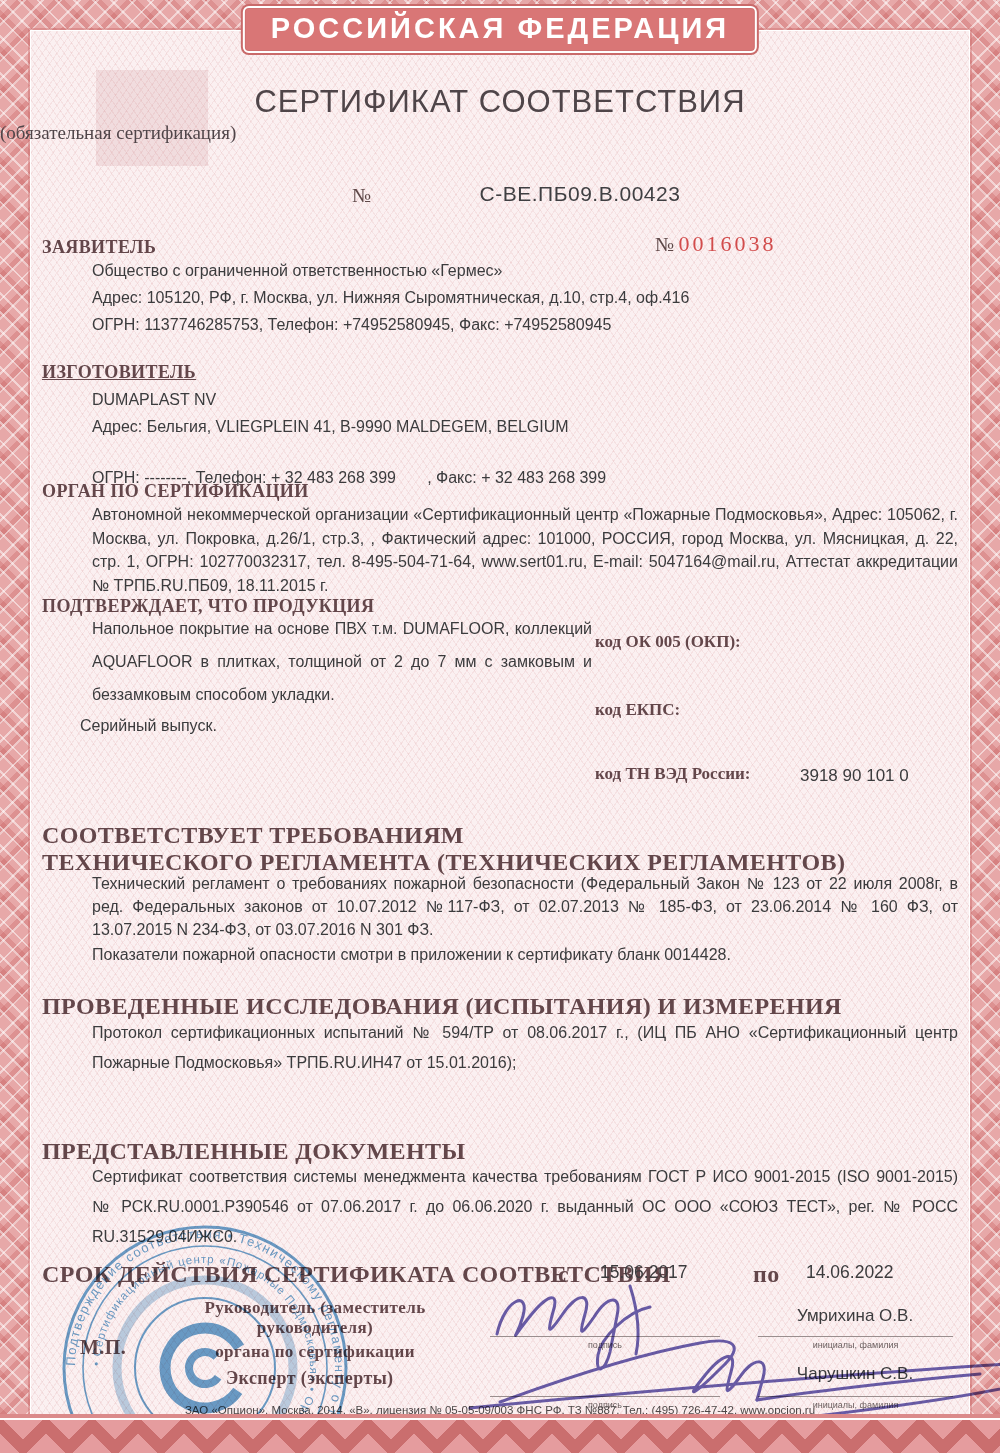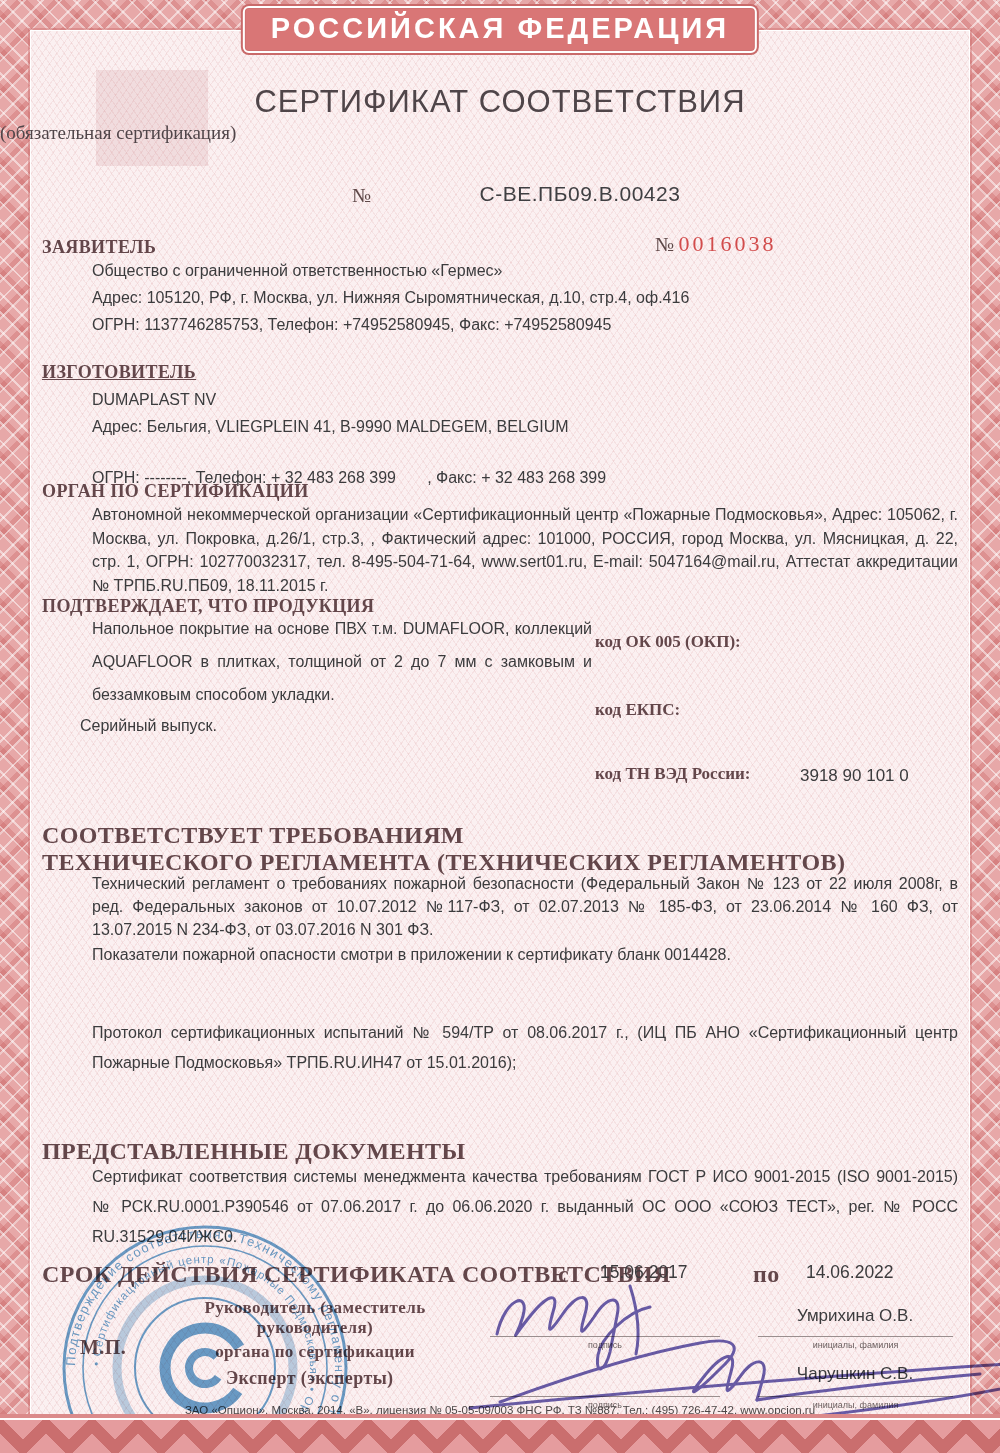--- a/index.html
+++ b/index.html
@@ -95,20 +95,21 @@
   <div class="abs code-lbl" style="left:595px;top:632px;">код ОК 005 (ОКП):</div>
   <div class="abs code-lbl" style="left:595px;top:700px;">код ЕКПС:</div>
   <div class="abs code-lbl" style="left:595px;top:764px;">код ТН ВЭД России:</div>
   <div class="abs" style="left:800px;top:766px;font-size:17px;color:#3b3b3d;white-space:nowrap;">3918 90 101 0</div>
 
   <div class="abs h-serif h-serif-lg" style="left:42px;top:822px;">СООТВЕТСТВУЕТ ТРЕБОВАНИЯМ</div>
   <div class="abs h-serif h-serif-lg" style="left:42px;top:849px;">ТЕХНИЧЕСКОГО РЕГЛАМЕНТА (ТЕХНИЧЕСКИХ РЕГЛАМЕНТОВ)</div>
   <div class="abs par" style="left:92px;top:872px;width:866px;line-height:23px;">Технический регламент о требованиях пожарной безопасности (Федеральный Закон № 123 от 22 июля 2008г, в ред. Федеральных законов от 10.07.2012 №117-ФЗ, от 02.07.2013 № 185-ФЗ, от 23.06.2014 № 160 ФЗ, от 13.07.2015 N 234-ФЗ, от 03.07.2016 N 301 ФЗ.</div>
   <div class="abs body-txt" style="left:92px;top:941px;">Показатели пожарной опасности смотри в приложении к сертификату бланк 0014428.</div>
 
+  <div class="abs h-serif h-serif-lg" style="left:42px;top:993px;">ПРОВЕДЕННЫЕ ИССЛЕДОВАНИЯ (ИСПЫТАНИЯ) И ИЗМЕРЕНИЯ</div>
   <div class="abs par" style="left:92px;top:1018px;width:866px;line-height:30px;">Протокол сертификационных испытаний № 594/ТР от 08.06.2017 г., (ИЦ ПБ АНО «Сертификационный центр Пожарные Подмосковья» ТРПБ.RU.ИН47 от 15.01.2016);</div>
 
   <div class="abs h-serif h-serif-lg" style="left:42px;top:1138px;">ПРЕДСТАВЛЕННЫЕ ДОКУМЕНТЫ</div>
   <div class="abs par" style="left:92px;top:1162px;width:866px;line-height:30px;">Сертификат соответствия системы менеджмента качества требованиям ГОСТ Р ИСО 9001-2015 (ISO 9001-2015) № РСК.RU.0001.Р390546 от 07.06.2017 г. до 06.06.2020 г. выданный ОС ООО «СОЮЗ ТЕСТ», рег. № РОСС RU.31529.04ИЖС0.</div>
 
   <div class="abs h-serif h-serif-lg" style="left:42px;top:1261px;">СРОК ДЕЙСТВИЯ СЕРТИФИКАТА СООТВЕТСТВИЯ</div>
   <div class="abs h-serif h-serif-lg" style="left:558px;top:1261px;">с</div>
   <div class="abs" style="left:600px;top:1262px;font-size:17.5px;color:#3b3b3d;">15.06.2017</div>
   <div class="abs h-serif h-serif-lg" style="left:753px;top:1261px;">по</div>
   <div class="abs" style="left:806px;top:1262px;font-size:17.5px;color:#3b3b3d;">14.06.2022</div>

